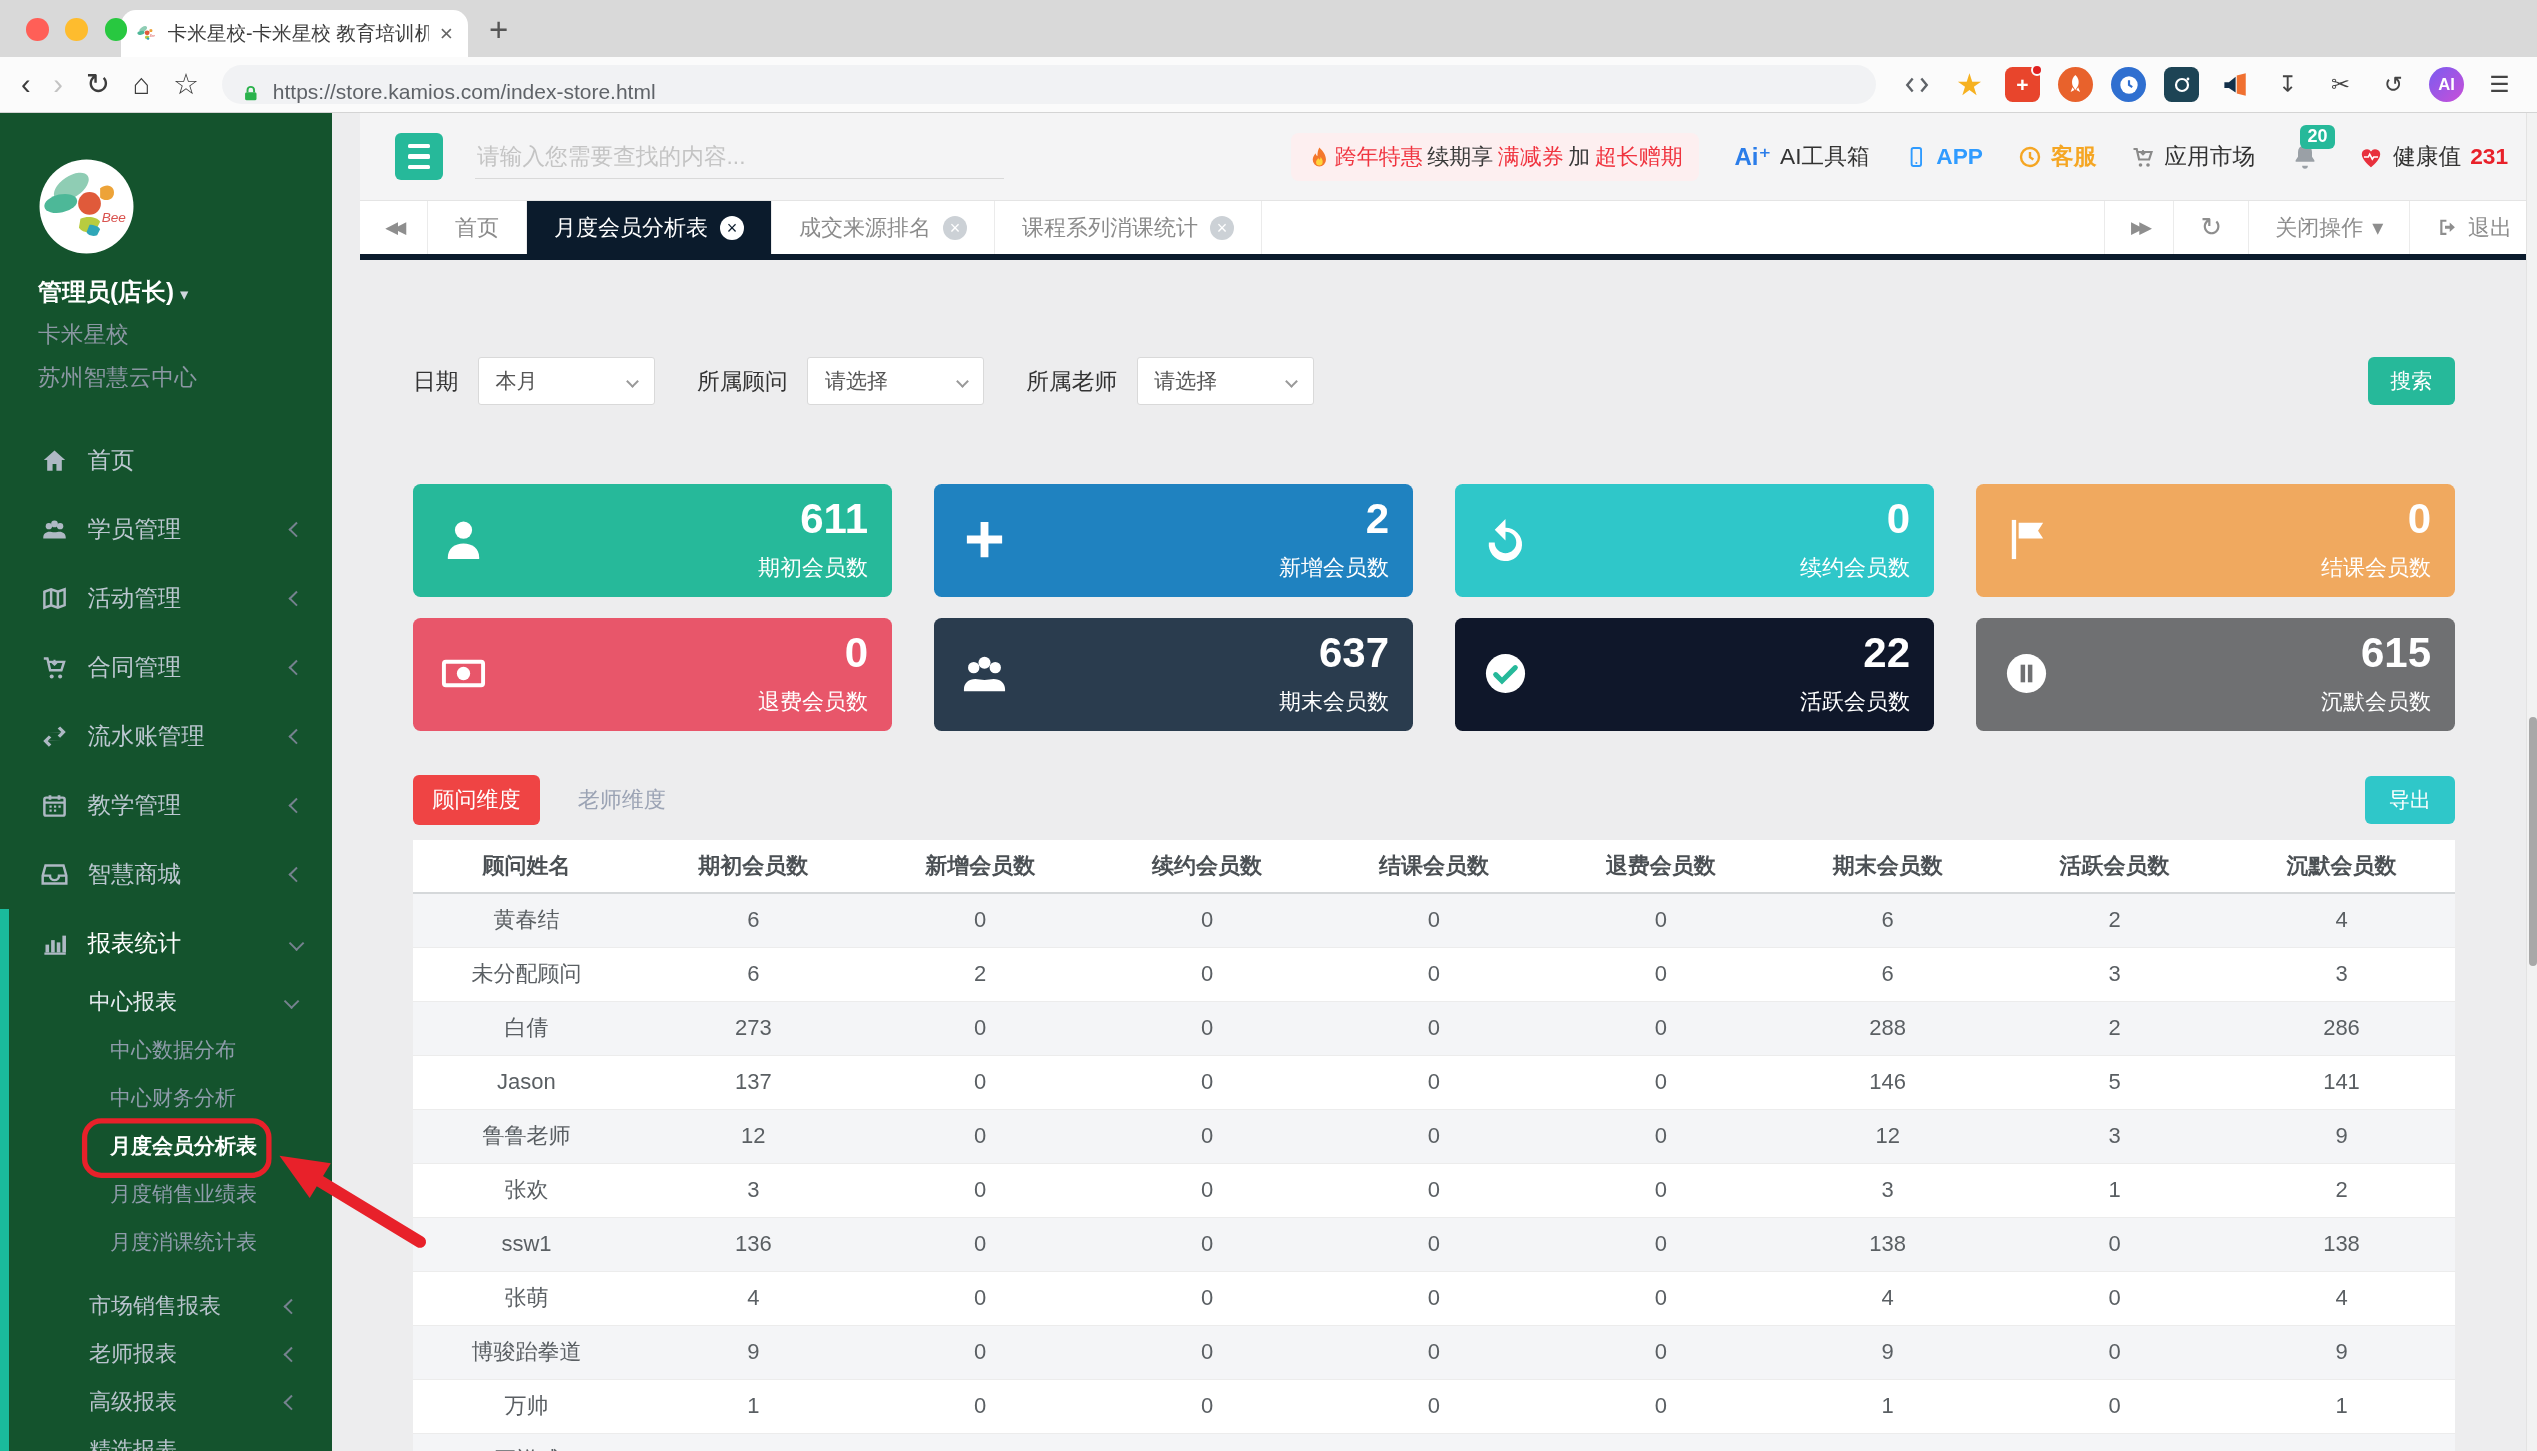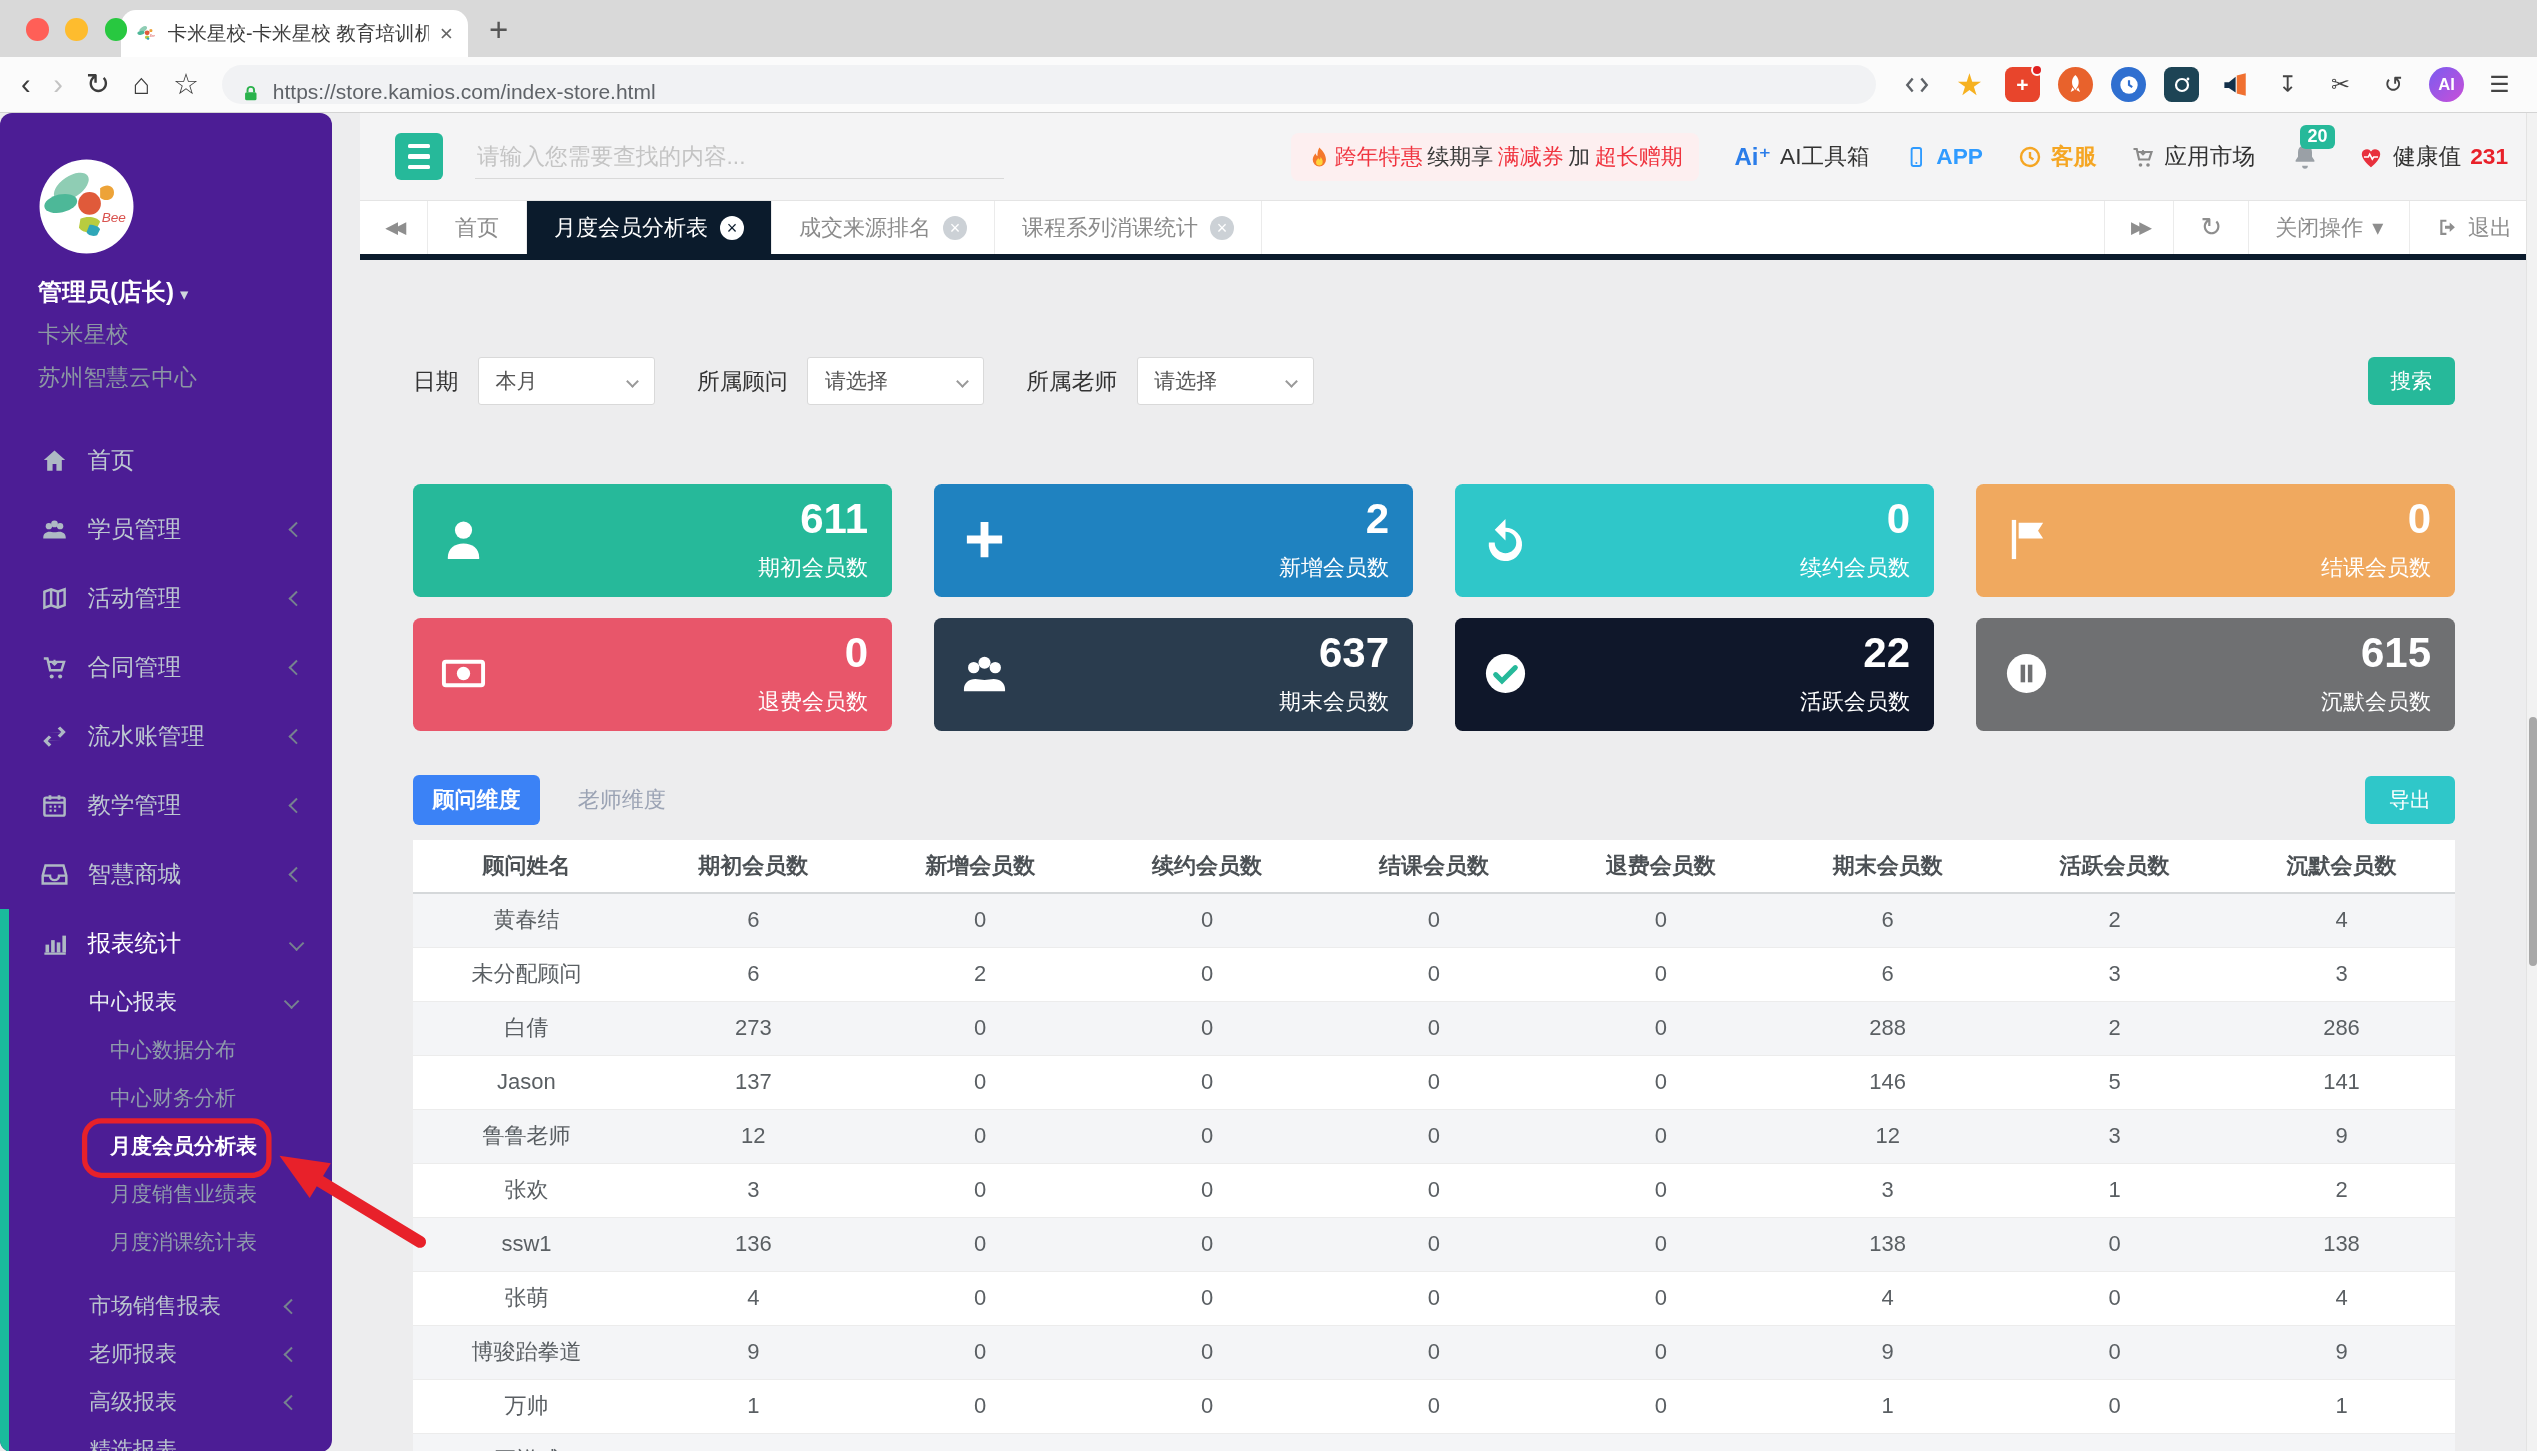--- a/index.html
+++ b/index.html
@@ -26,21 +26,21 @@
   .e-game{background:#e8452c;color:#fff;font-size:21px;font-weight:bold;}
   .e-game .dot{position:absolute;right:-3px;top:-3px;width:12px;height:12px;border-radius:50%;background:#e02020;border:2.3px solid #fbfbfb;}
   .e-rocket{background:#e8622c;color:#fff;}
   .e-clock{background:#2f6fd0;color:#fff;}
   .e-cam{background:#1d4455;color:#fff;}
   .e-ai{background:linear-gradient(135deg,#7a5cf0,#c94fd8);color:#fff;font-weight:bold;font-size:16.6px;}
   .star-y{color:#f6b120;font-size:30px;}
 
   
   .app{position:absolute;left:0;top:113px;right:0;bottom:0;}
-  .sidebar{position:absolute;left:0;top:0;width:332px;height:100%;background:#4c1d95;color:#bdc8d1;overflow:hidden;border-radius:12px;}
+  .sidebar{position:absolute;left:0;top:0;width:332px;height:100%;background:#14532d;color:#bdc8d1;overflow:hidden;}
   .profile{padding:45px 0 0 38px;}
   .avatar{width:97px;height:97px;}
   .role{margin-top:21px;font-size:24px;font-weight:bold;color:#fff;}
   .role .caret{font-size:16.6px;color:#cfd6dd;margin-left:6px;}
   .org{margin-top:10.6px;font-size:22.7px;color:#8b97a3;}
   .cent{margin-top:12px;font-size:22.7px;color:#8b97a3;}
   .menu{margin-top:33px;}
   .mi{height:69px;display:flex;align-items:center;padding:0 30px 0 41px;gap:19.6px;font-size:23.4px;color:#bdc8d1;}
   .mi .micon{width:27px;height:27px;flex:0 0 auto;color:#aeb9c4;}
   .mi .lbl{flex:1;}
@@ -94,21 +94,21 @@
 
   .cards{margin-top:79px;display:grid;grid-template-columns:repeat(4,1fr);gap:21px 42px;text-align:right;}
   .card{position:relative;height:113px;border-radius:7.6px;color:#fff;}
   .card .cicon{position:absolute;left:27px;top:32px;width:47px;height:47px;}
   .card .cval{position:absolute;right:24px;top:10.6px;font-size:42px;font-weight:bold;}
   .card .clbl{position:absolute;right:24px;bottom:13.6px;font-size:22px;}
 
   .panel{margin-top:44px;}
   .panelhead{display:flex;align-items:center;}
   .dimtab{height:50px;padding:0 19.6px;display:flex;align-items:center;font-size:22px;border-radius:6px;}
-  .dimtab.active{background:#3b82f6;color:#fff;font-weight:bold;}
+  .dimtab.active{background:#ef4444;color:#fff;font-weight:normal;}
   .dimtab.idle{color:#9ba3b4;margin-left:18px;}
   .exportbtn{margin-left:auto;height:48px;padding:0 24px;background:#2fc7c9;color:#fff;font-size:21px;border:none;border-radius:6px;}
 
   table.rep{margin-top:15px;width:100%;border-collapse:collapse;table-layout:fixed;background:#fff;}
   table.rep th{height:53px;font-size:22px;color:#4b5054;font-weight:bold;border-bottom:2.3px solid #d5d8da;background:#fff;}
   table.rep td{height:54px;font-size:22px;color:#5a5f63;text-align:center;border-bottom:1.5px solid #ececec;}
   table.rep tbody tr:nth-child(odd){background:#f4f5f7;}
 
   
   .vscroll{position:absolute;right:0;top:113px;width:12px;bottom:0;background:#f2f2f2;border-left:0.8px solid #e3e3e3;}

